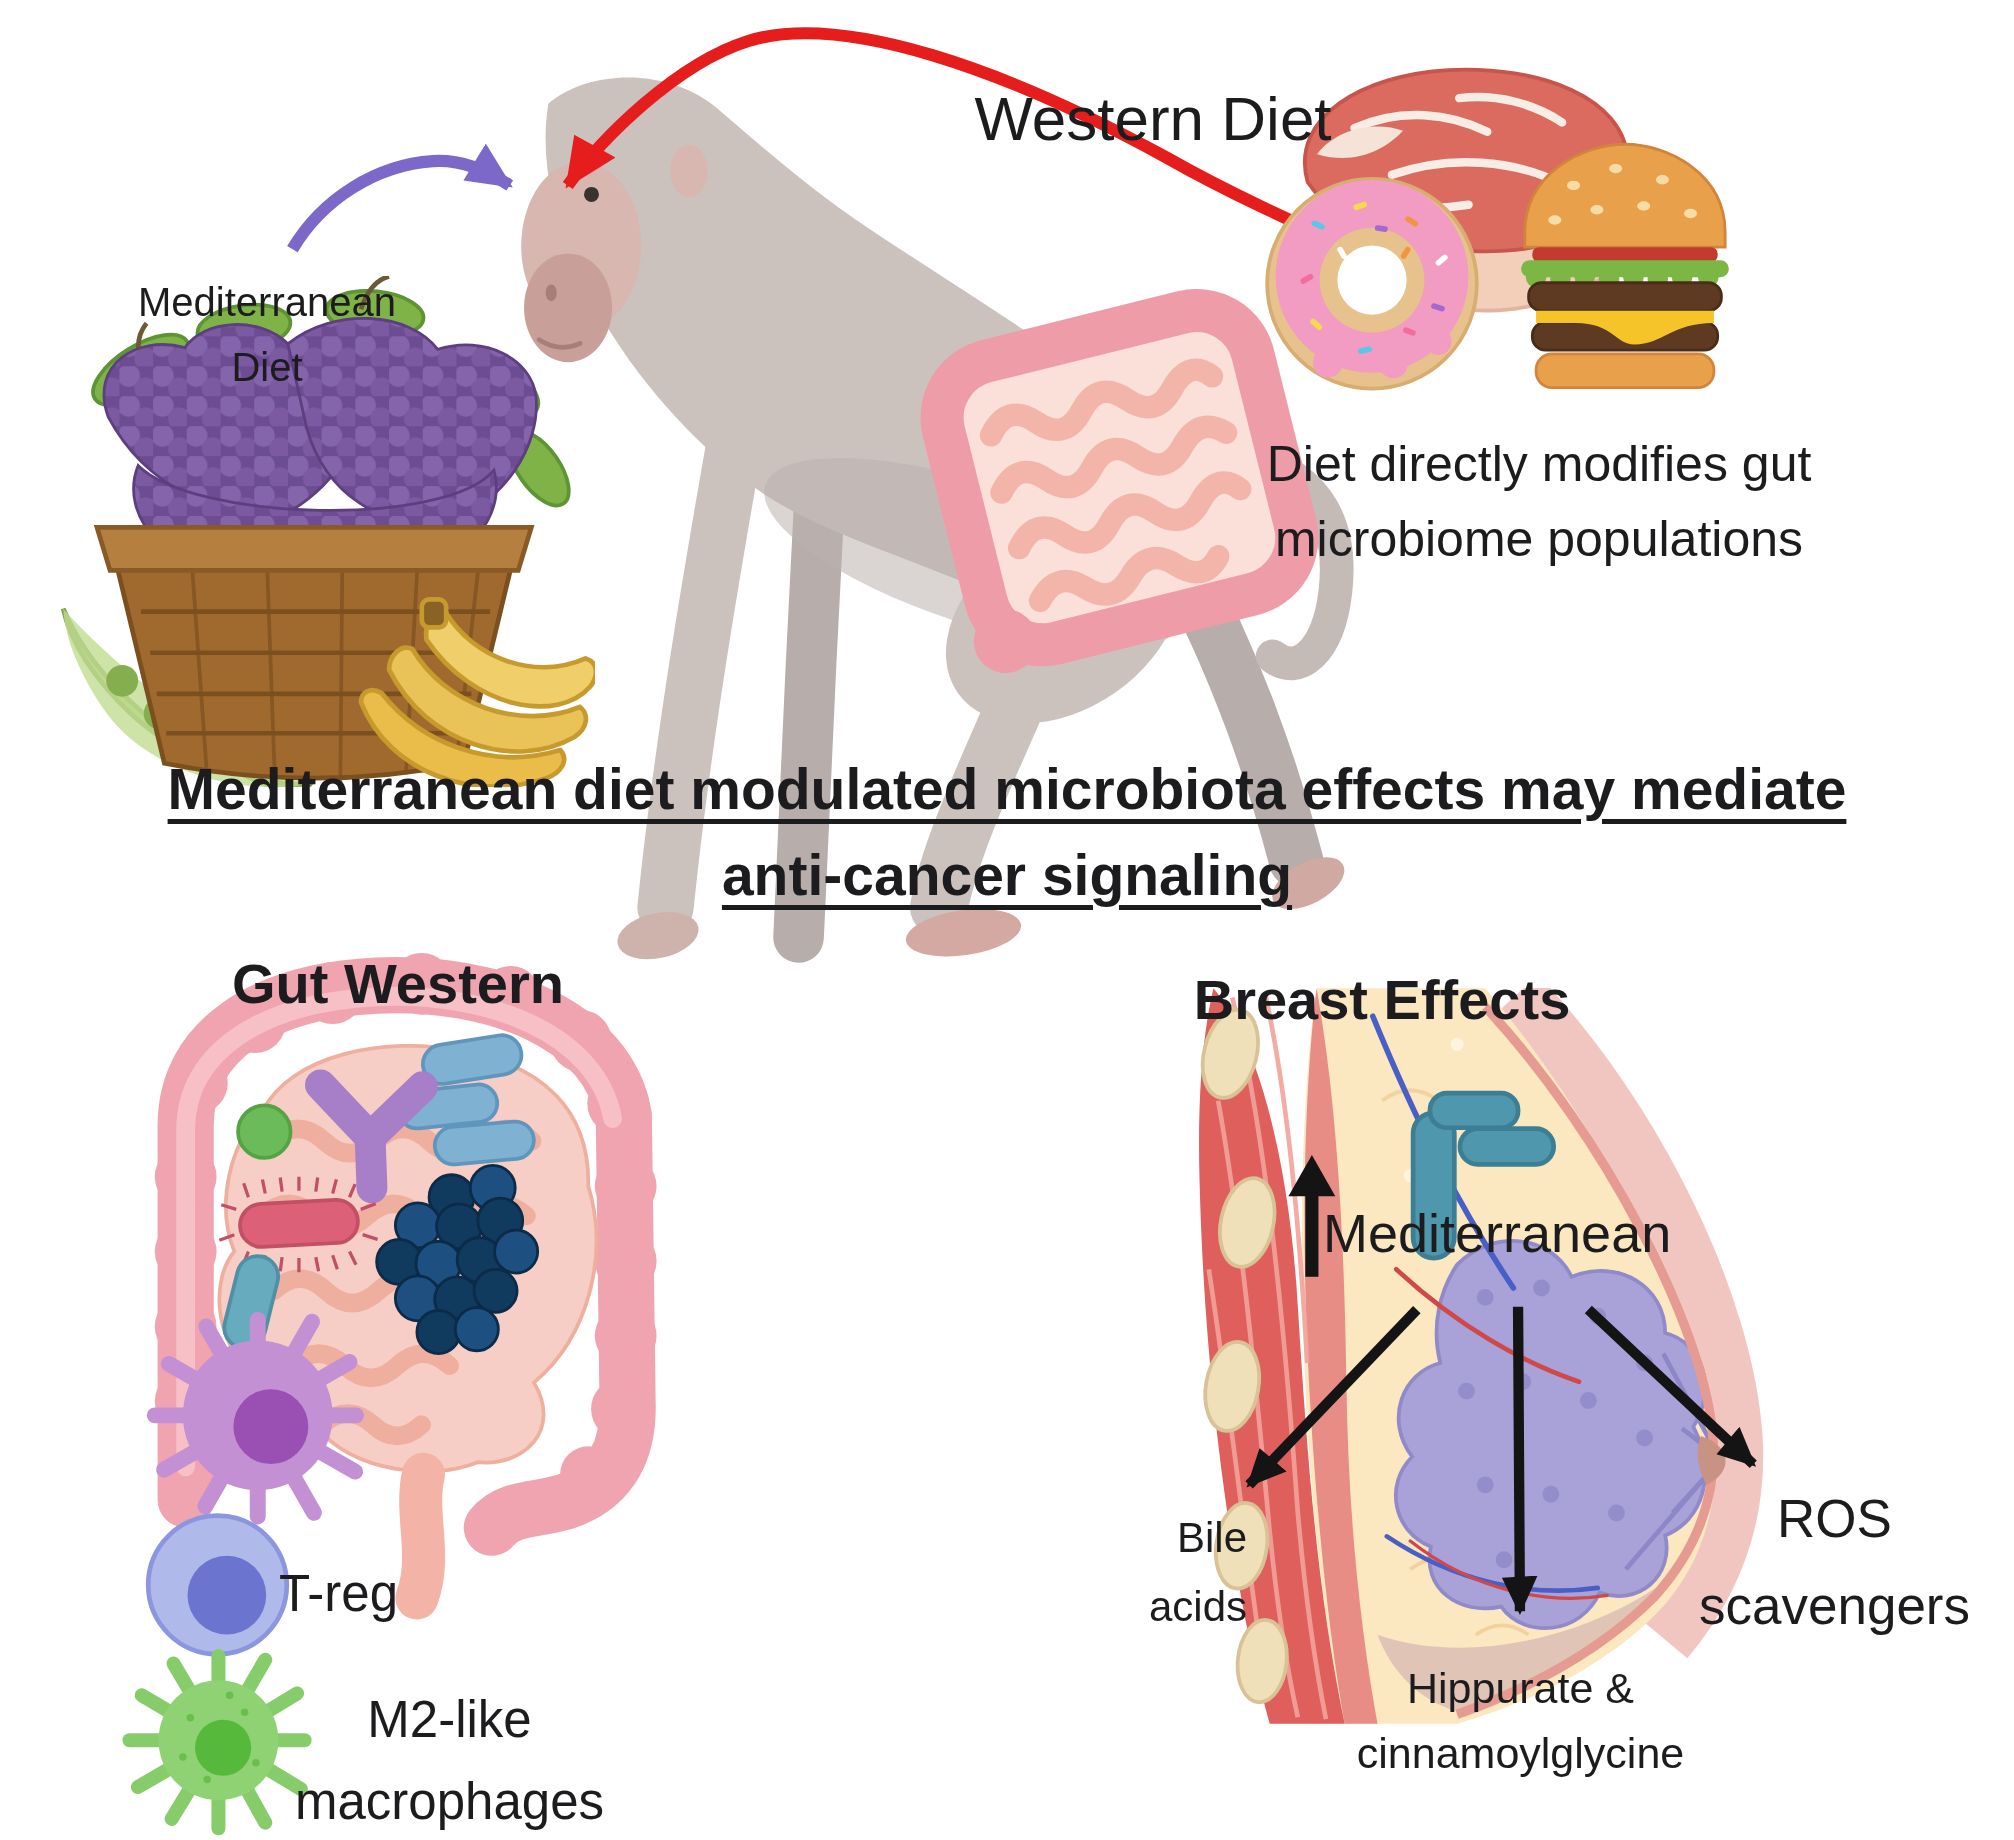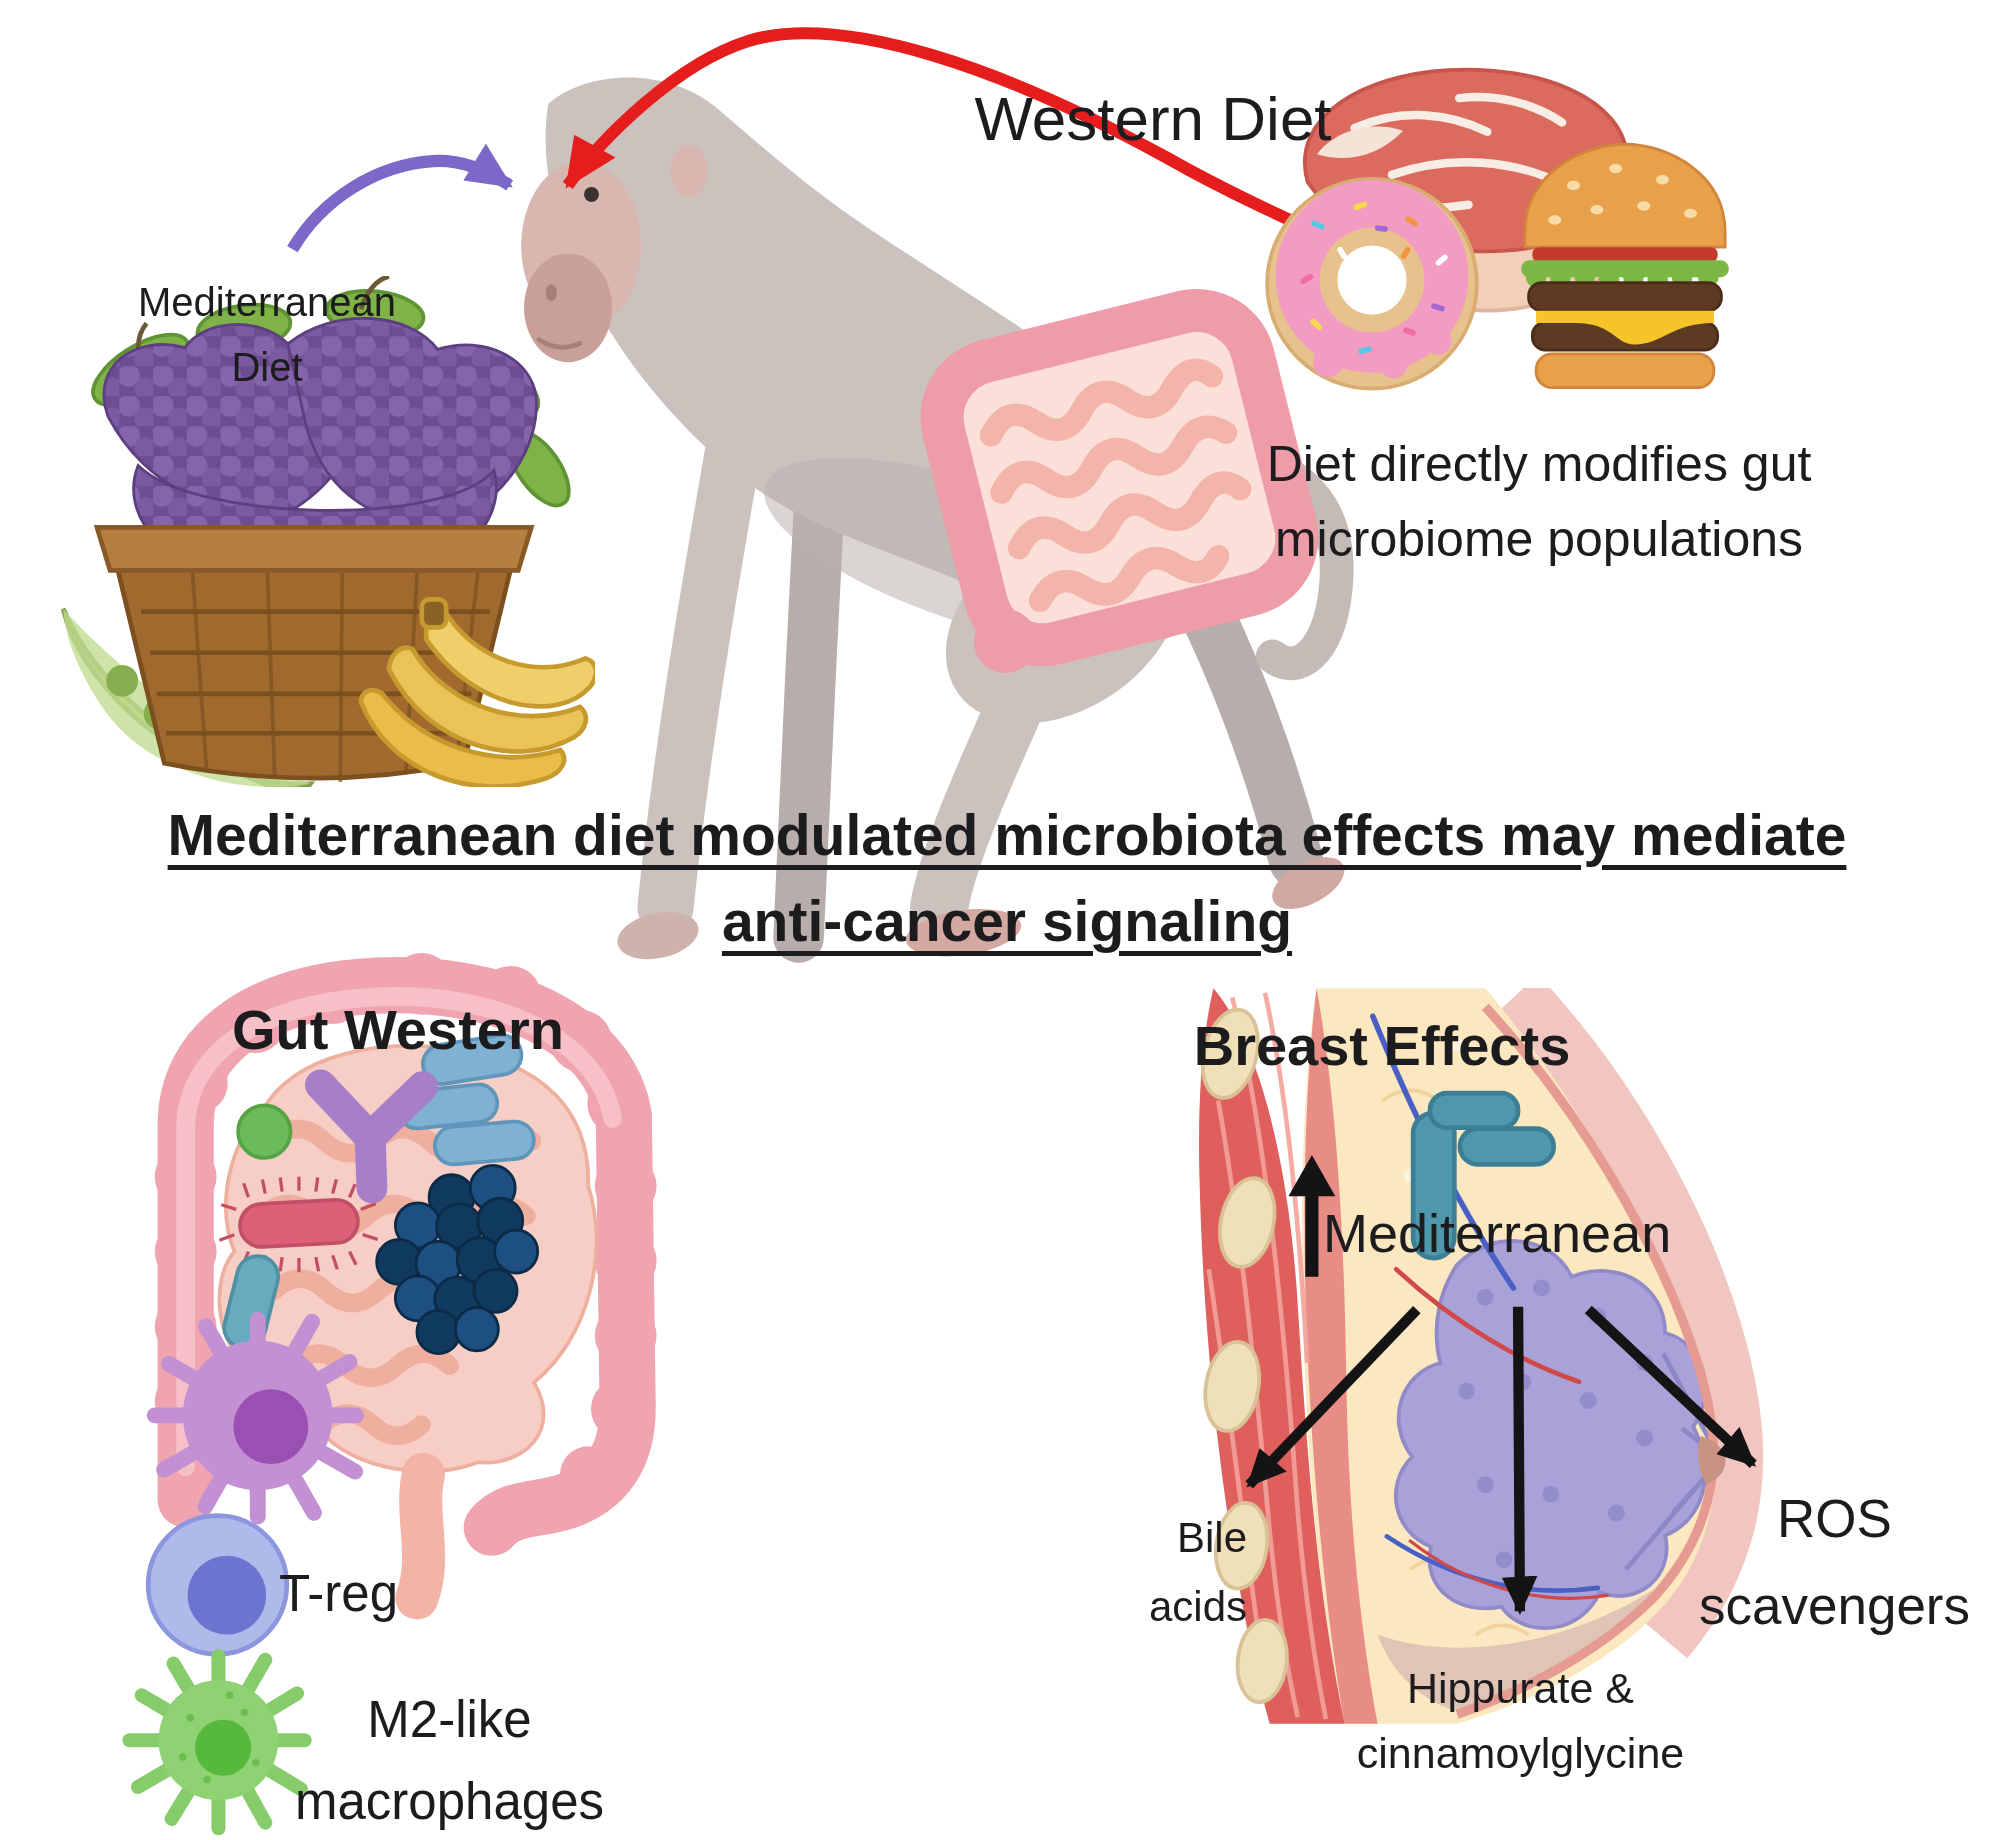--- a/index.html
+++ b/index.html
@@ -1,19 +1,19 @@
 <!DOCTYPE html>
 <html style="font-size:15px"><head>
 <meta charset="utf-8">
 <style>
   html,body{margin:0;padding:0;background:#ffffff;}
   #canvas{position:relative;width:2014px;height:1840px;background:#ffffff;overflow:hidden;
           font-family:"Liberation Sans","DejaVu Sans",sans-serif;color:#1c1c1e;}
   .t{position:absolute;white-space:pre-line;text-align:center;line-height:1.28;color:#1c1c1e;}
-  .bold{font-weight:700;margin-top:46px;}
+  .bold{font-weight:700;}
   .uline{text-decoration:underline;text-decoration-thickness:4.7px;text-underline-offset:10.3px;}
   .svgabs{position:absolute;}
 </style>
 </head>
 <body>
 
 <div id="canvas">
 
   <svg class="svgabs" style="left:450px;top:66px;" width="937" height="909" viewBox="0 0 1000 970">
 

